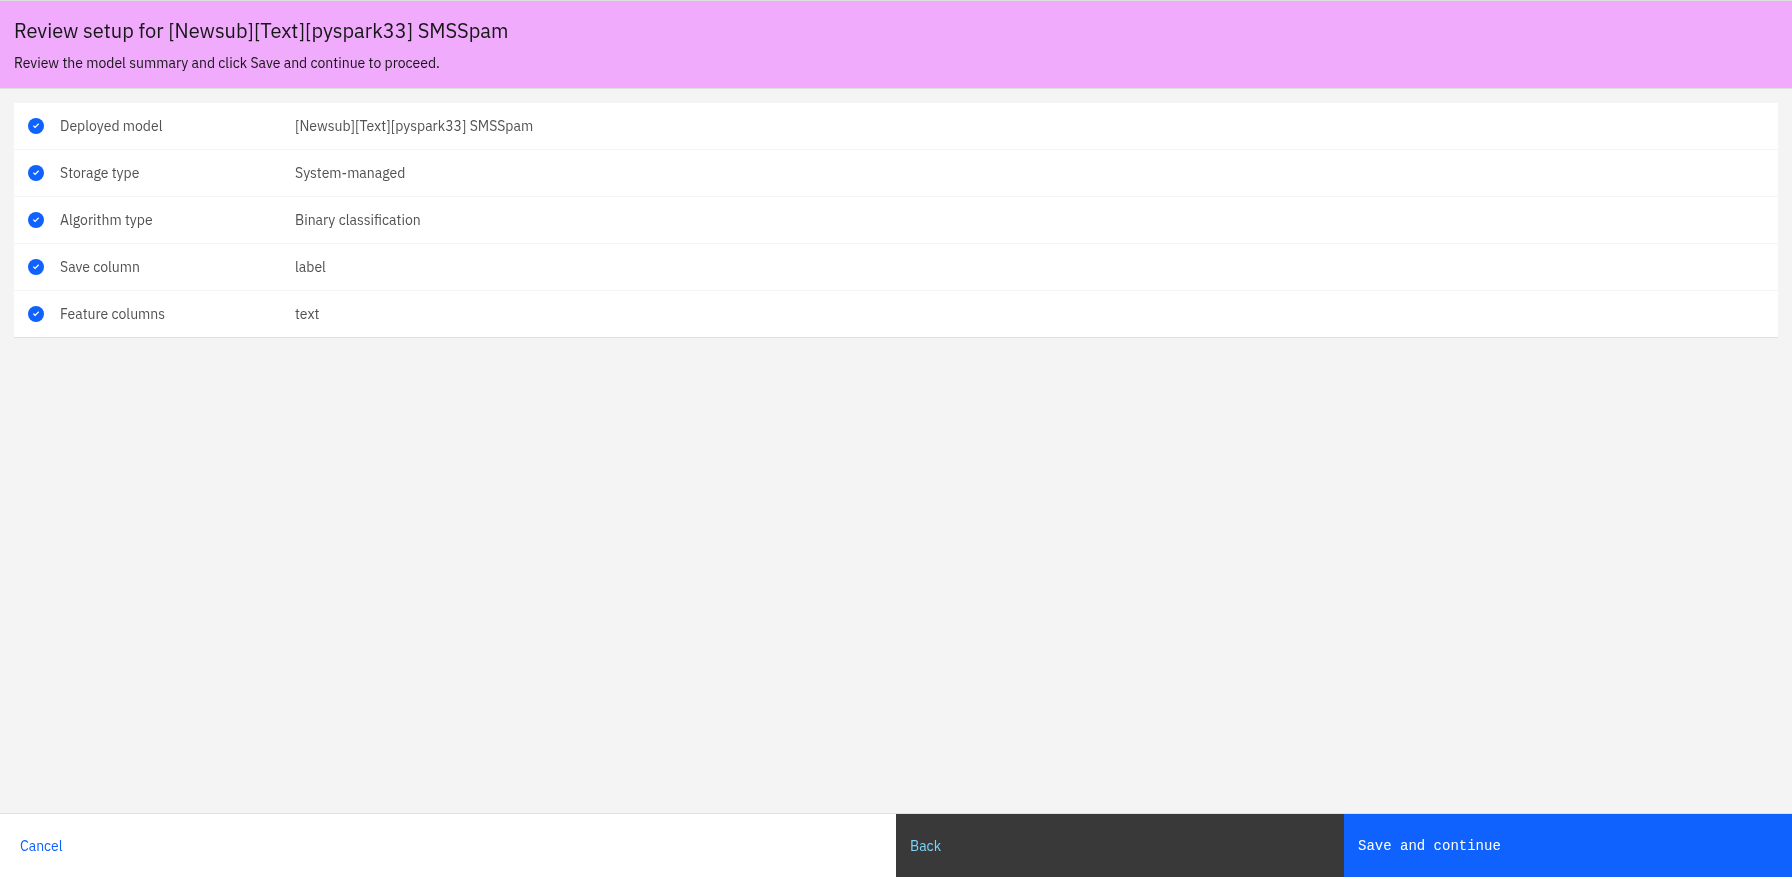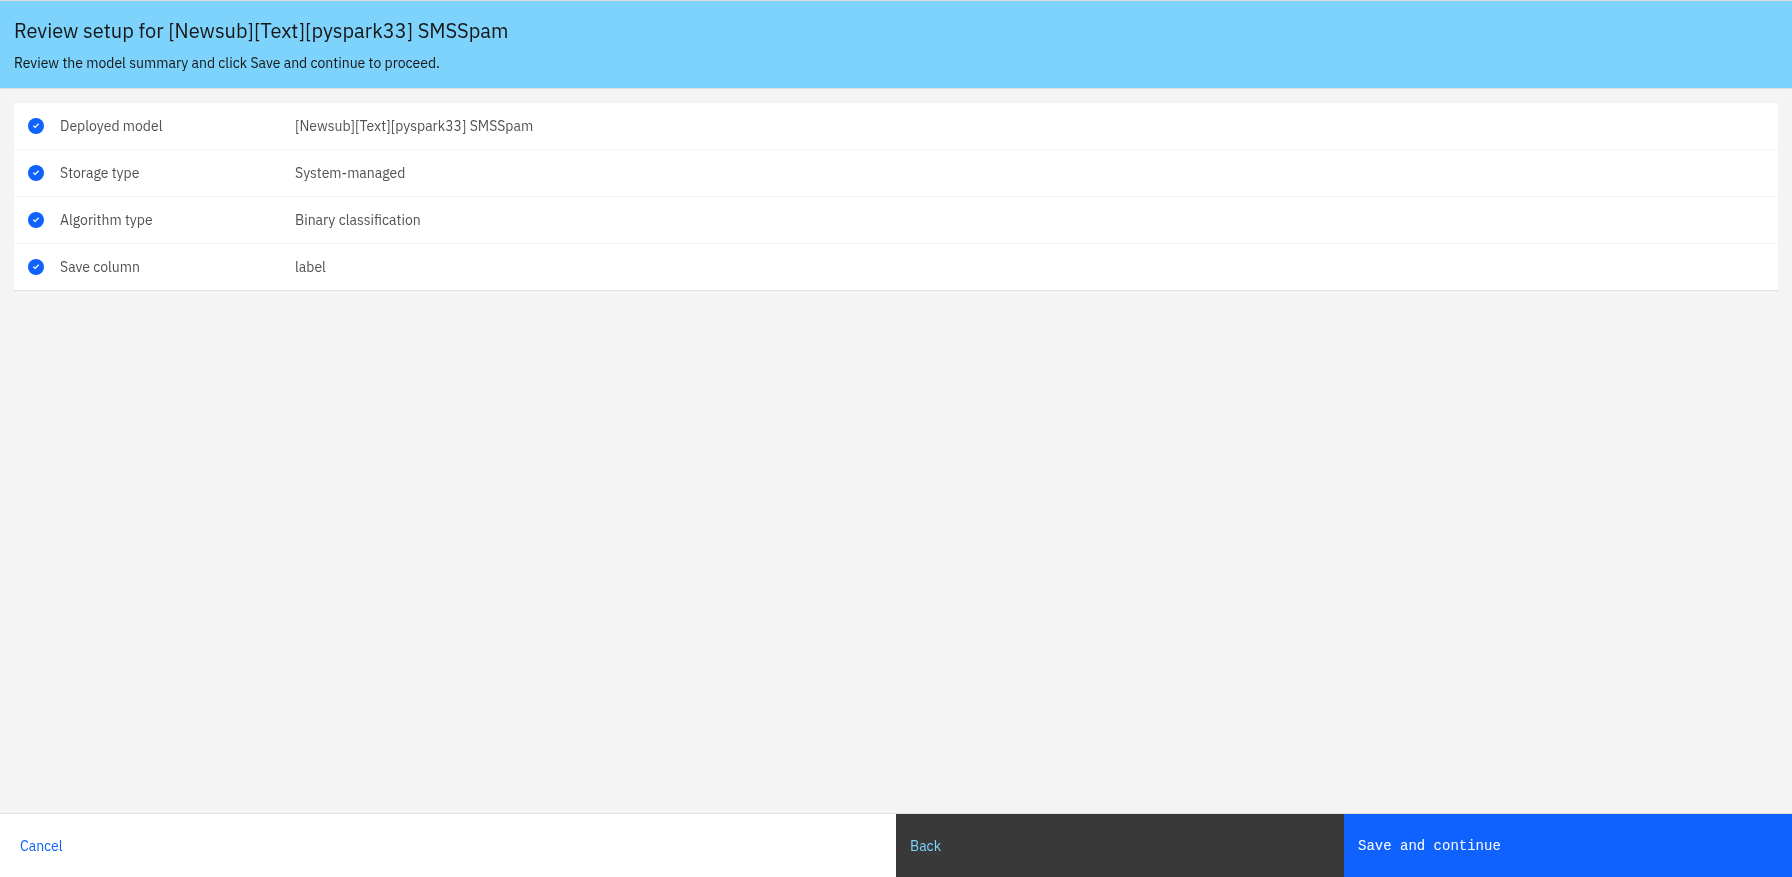--- a/index.html
+++ b/index.html
@@ -15,21 +15,21 @@
       display: flex;
       flex-direction: column;
       overflow: hidden;
     }
     .top-border {
       height: 1px;
       background: #e0e0e0;
       width: 100%;
     }
     .header {
-      background: #7dd3fc;
+      background: #f0abfc;
       padding: 16px 14px 16px 14px;
       border-bottom: 1px solid #e0e0e0;
     }
     .page-title {
       font-size: 20px;
       font-weight: 400;
       color: #161616;
       margin-bottom: 10px;
     }
     .page-subtitle {
@@ -174,20 +174,29 @@
     <div class="summary-row">
       <span class="check-icon">
         <svg viewBox="0 0 16 16">
             <path d="M6.5 11.5L3 8l1.4-1.4 2.1 2.1 5.1-5.1L13 5z"></path>
           </svg>
       </span>
       <span class="summary-label">Save column</span>
       <span class="summary-value">label</span>
     </div>
 
+    <div class="summary-row">
+      <span class="check-icon">
+        <svg viewBox="0 0 16 16">
+            <path d="M6.5 11.5L3 8l1.4-1.4 2.1 2.1 5.1-5.1L13 5z"></path>
+          </svg>
+      </span>
+      <span class="summary-label">Feature columns</span>
+      <span class="summary-value">text</span>
+    </div>
 
   </div>
 </div>
 
 <div class="footer">
   <div class="footer-left">
     <button class="cancel-btn">Cancel</button>
   </div>
   <div class="footer-right">
     <button class="back-btn">Back</button>

